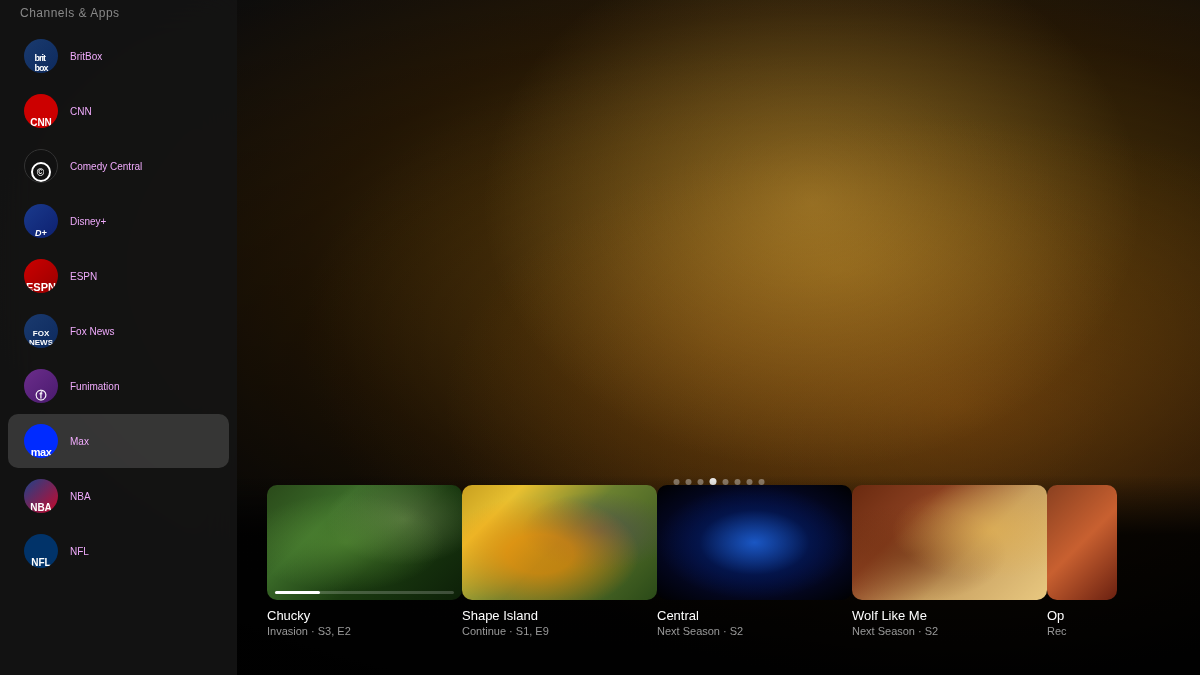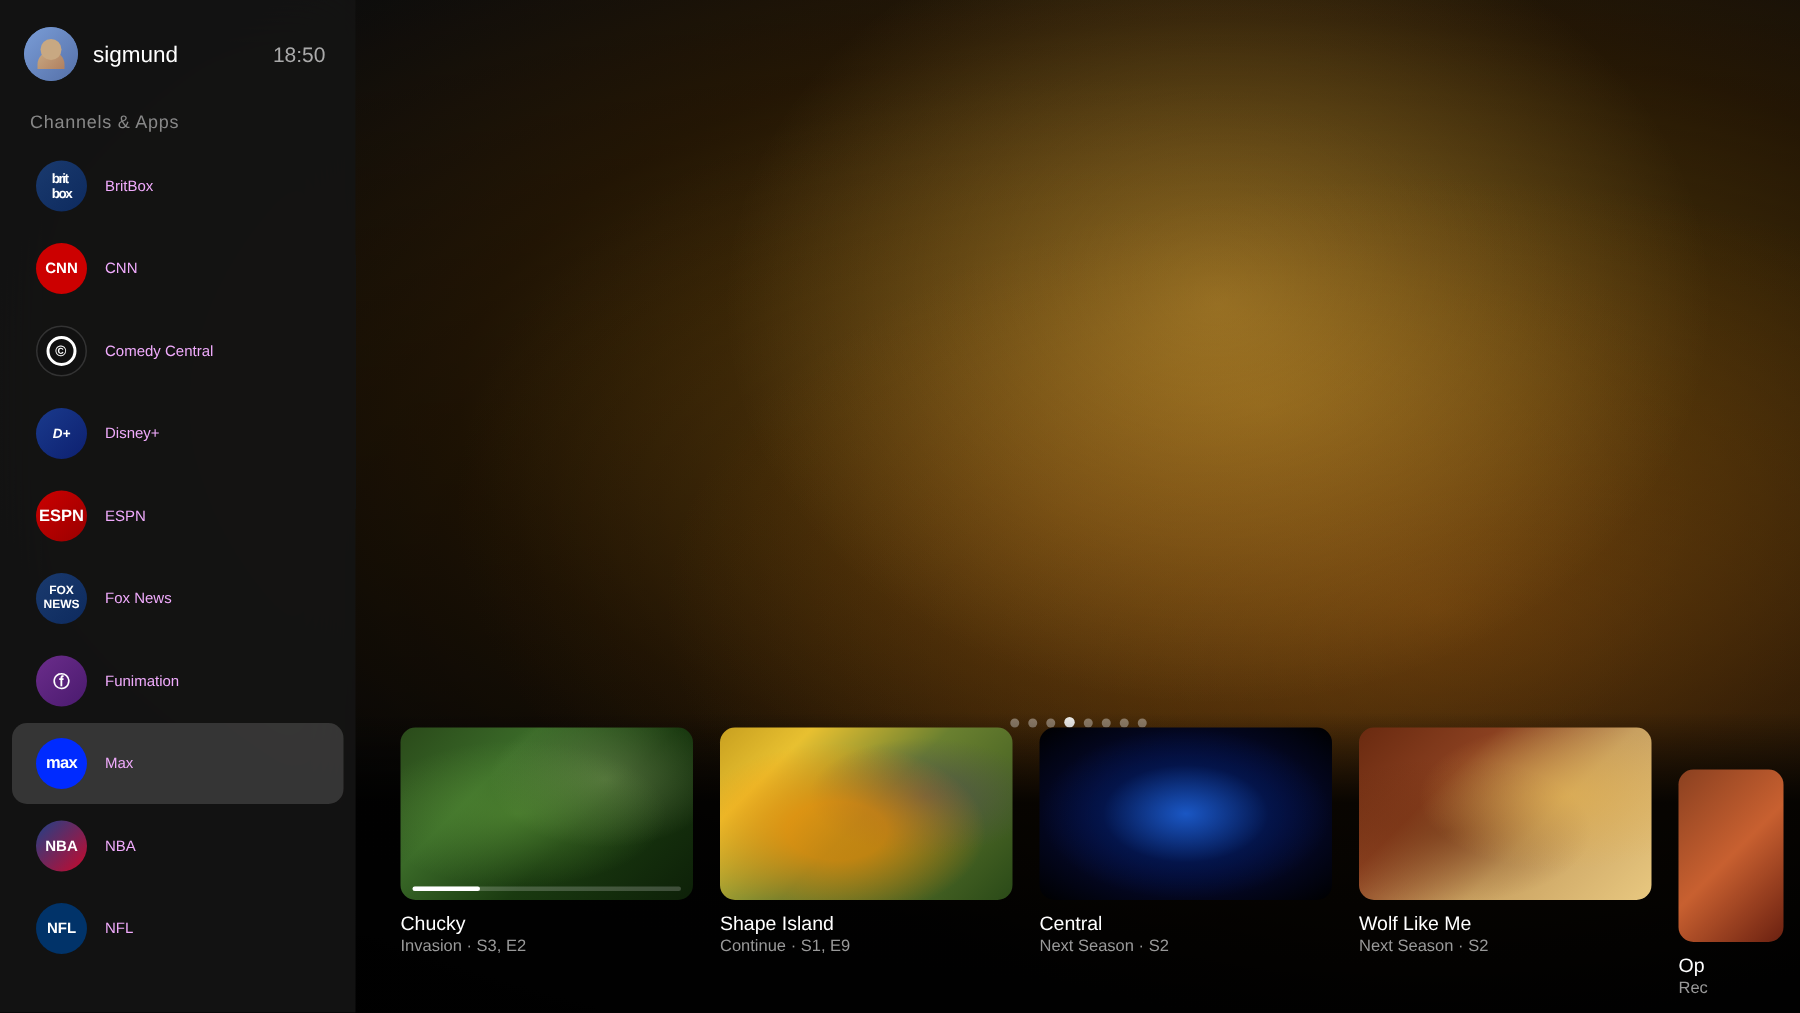--- a/index.html
+++ b/index.html
@@ -133,21 +133,21 @@
 
     .channel-item.active {
       background: rgba(255,255,255,0.15);
     }
 
     .channel-icon {
       width: 34px;
       height: 34px;
       border-radius: 50%;
       display: flex;
-      align-items: center;
+      align-items: flex-end;
       justify-content: center;
       flex-shrink: 0;
       font-size: 11px;
       font-weight: 700;
       color: #fff;
       overflow: hidden;
     }
 
     .channel-name {
       color: #f0abfc;
@@ -220,21 +220,20 @@
     .content-row {
       position: absolute;
       bottom: 0;
       left: 237px;
       right: 0;
       height: 200px;
       background: linear-gradient(to top, rgba(0,0,0,0.85) 70%, transparent);
       display: flex;
       align-items: flex-start;
       padding: 10px 20px 15px 30px;
-      gap: 18px;
       z-index: 5;
       overflow: hidden;
     }
 
     .content-card {
       flex-shrink: 0;
       width: 195px;
       cursor: pointer;
     }
 
@@ -399,21 +398,20 @@
       font-size: 10px;
       font-weight: 900;
       color: #fff;
     }
 
     
     .content-card-partial {
       flex-shrink: 0;
       width: 70px;
       cursor: pointer;
-      margin-top: 28px;
     }
 
     .partial-thumbnail {
       width: 70px;
       height: 115px;
       border-radius: 10px;
       overflow: hidden;
       margin-bottom: 8px;
     }
 
@@ -432,29 +430,20 @@
       white-space: nowrap;
       overflow: hidden;
     }
   </style>
 </head>
 <body>
 
 <div class="hero-bg"></div>
 
 <div class="sidebar">
-  <div class="user-header">
-    <div class="user-info">
-      <div class="avatar">
-        <div class="avatar-face"></div>
-      </div>
-      <span class="username">sigmund</span>
-    </div>
-    <span class="time">18:50</span>
-  </div>
 
   <div class="section-label">Channels &amp; Apps</div>
 
   <div class="channel-list">
 
     <div class="channel-item">
       <div class="channel-icon icon-britbox">
         <span class="britbox-icon">brit<br>box</span>
       </div>
       <span class="channel-name">BritBox</span>

